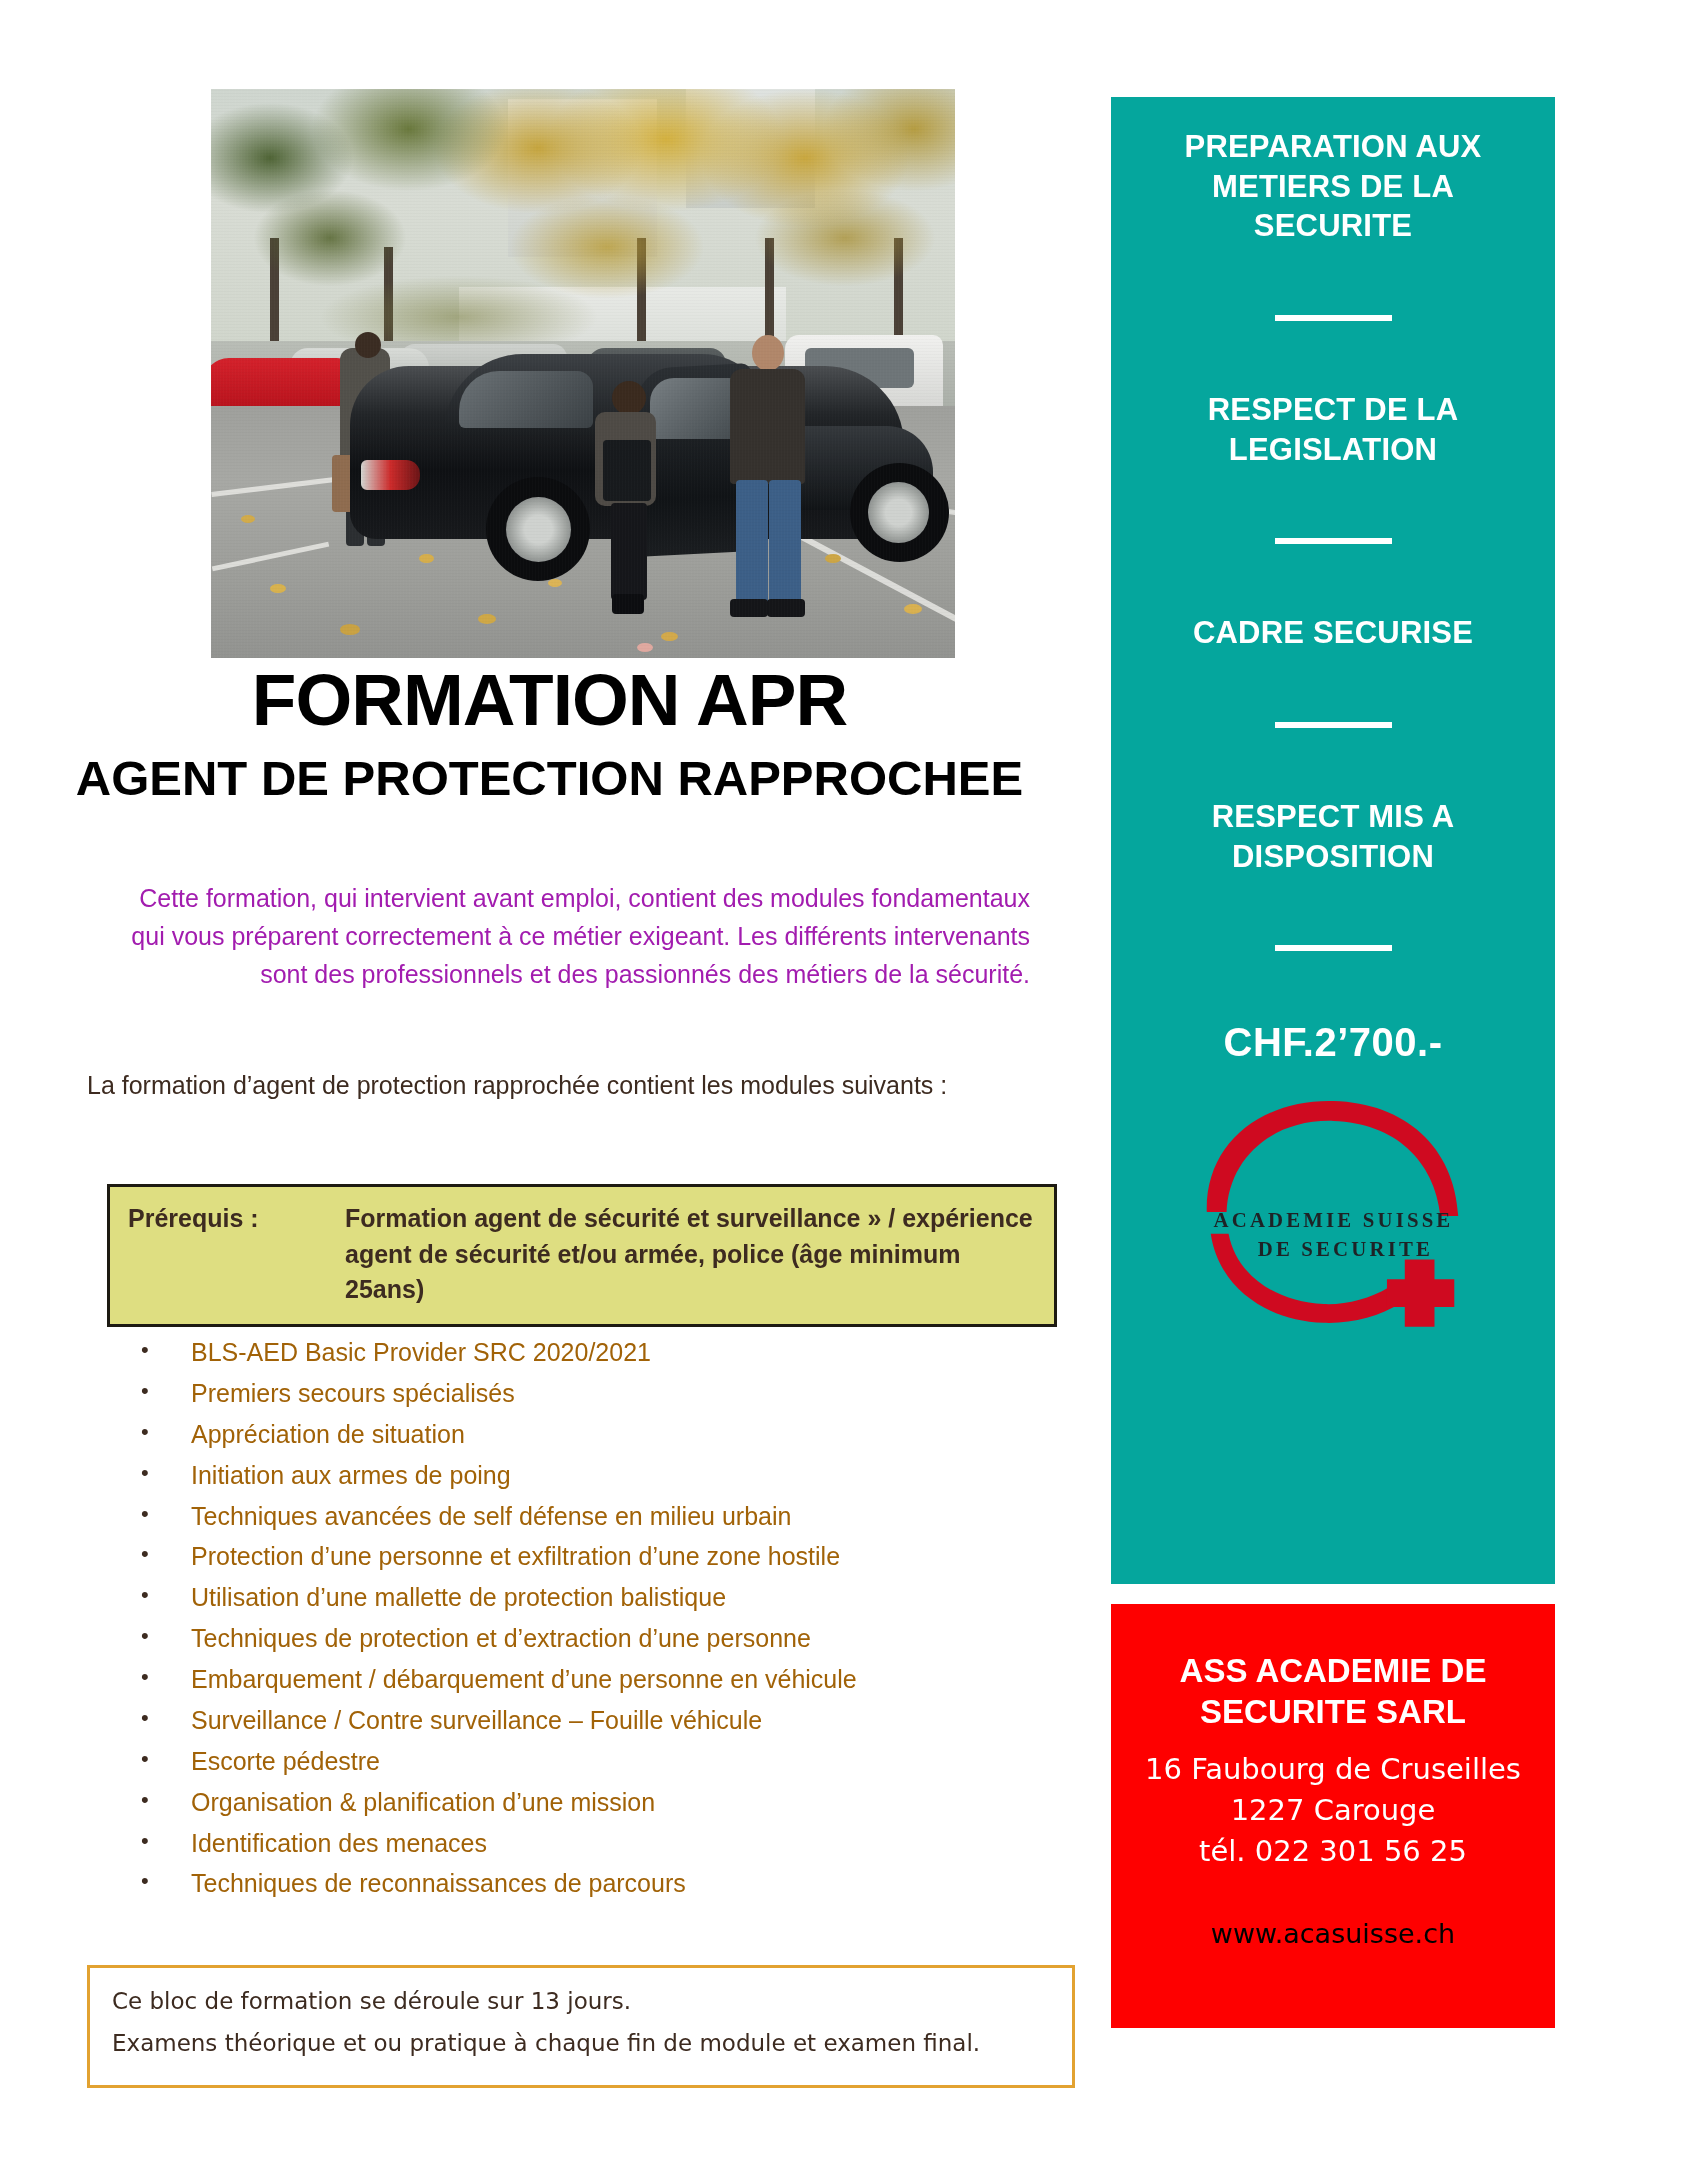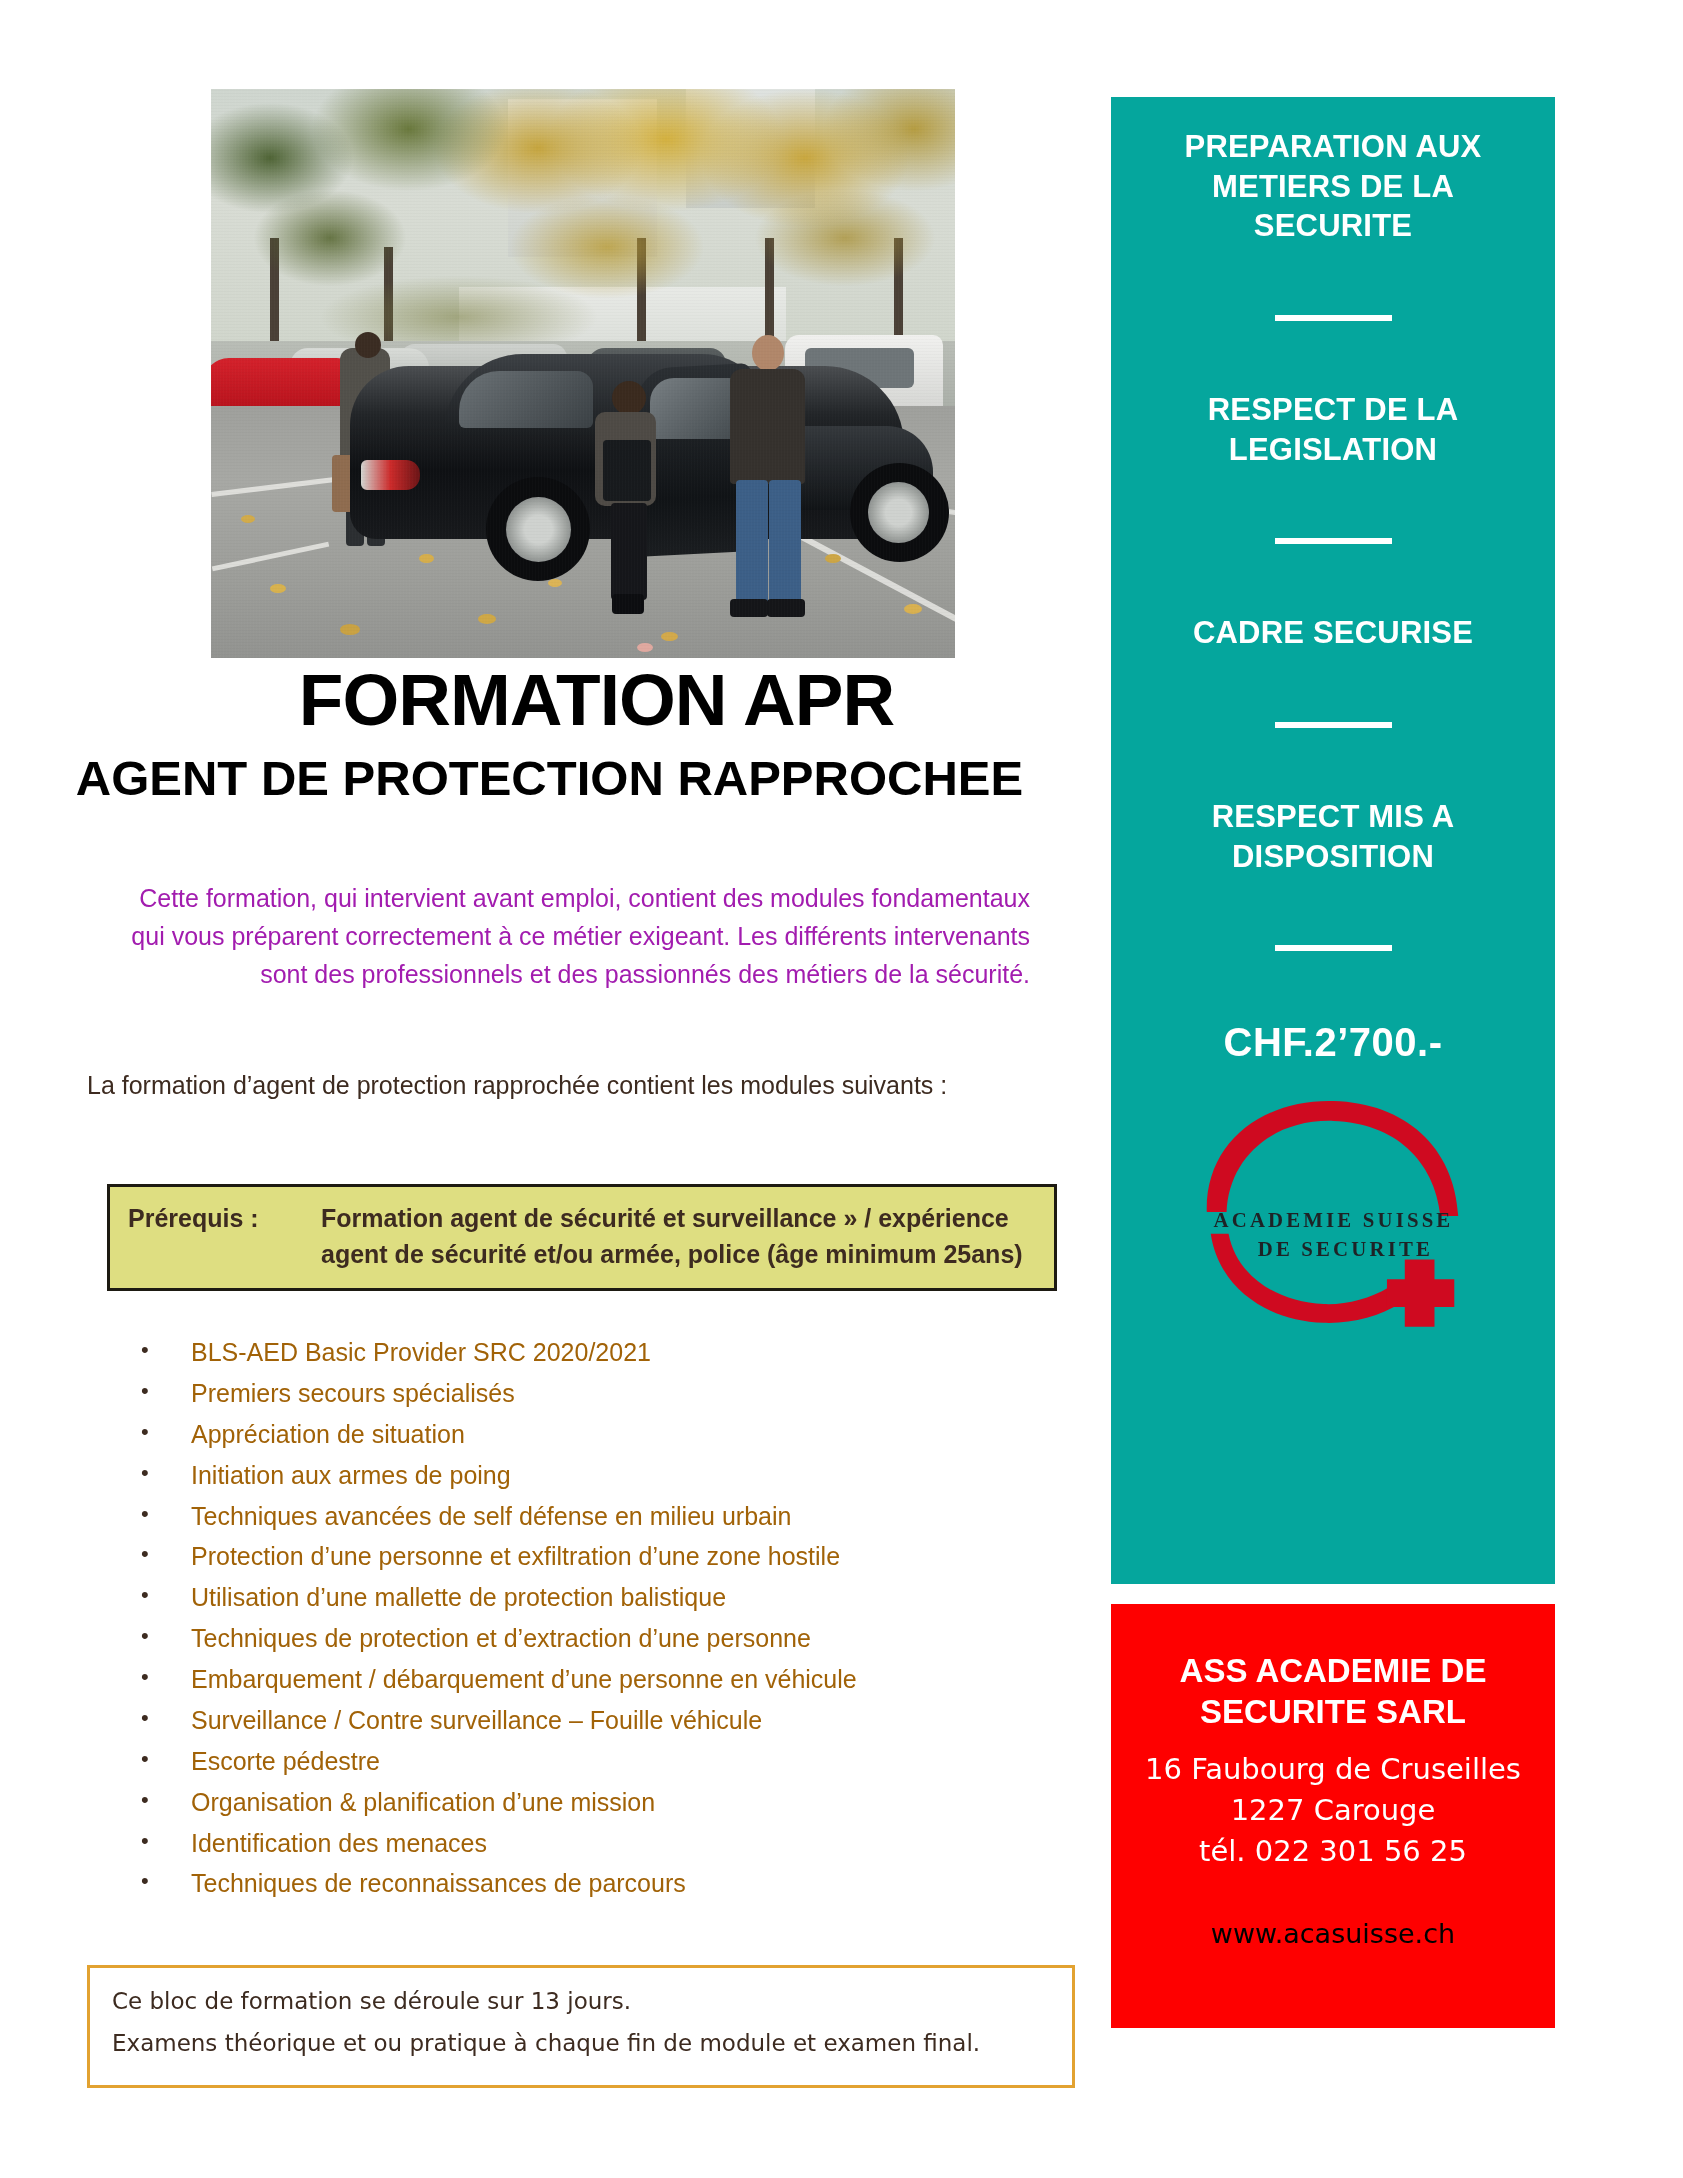--- a/index.html
+++ b/index.html
@@ -172,21 +172,20 @@
   
   #title-main {
     position: absolute;
     left: 0; top: 663px; width: 1099px;
     text-align: center;
     font-size: 73px;
     font-weight: bold;
     color: #000000;
     letter-spacing: -1px;
     line-height: 1.0;
-    padding-left: 47px;
   }
   #title-sub {
     position: absolute;
     left: 0; top: 752px; width: 1099px;
     text-align: center;
     font-size: 49px;
     font-weight: bold;
     color: #000000;
     line-height: 1.1;
   }
@@ -221,21 +220,21 @@
   }
   #prereq-box .row {
     display: flex;
     align-items: flex-start;
     font-size: 25px;
     font-weight: bold;
     color: #3d2b20;
     line-height: 1.42;
   }
   #prereq-label { width: 193px; flex: 0 0 193px; }
-  #prereq-value { flex: 1 1 auto; }
+  #prereq-value { flex: 1 1 auto; margin-left: 24px; }
 
   
   #module-list {
     position: absolute;
     left: 107px; top: 1332px; width: 970px;
     margin: 0; padding: 0;
     list-style: none;
   }
   #module-list li {
     position: relative;

